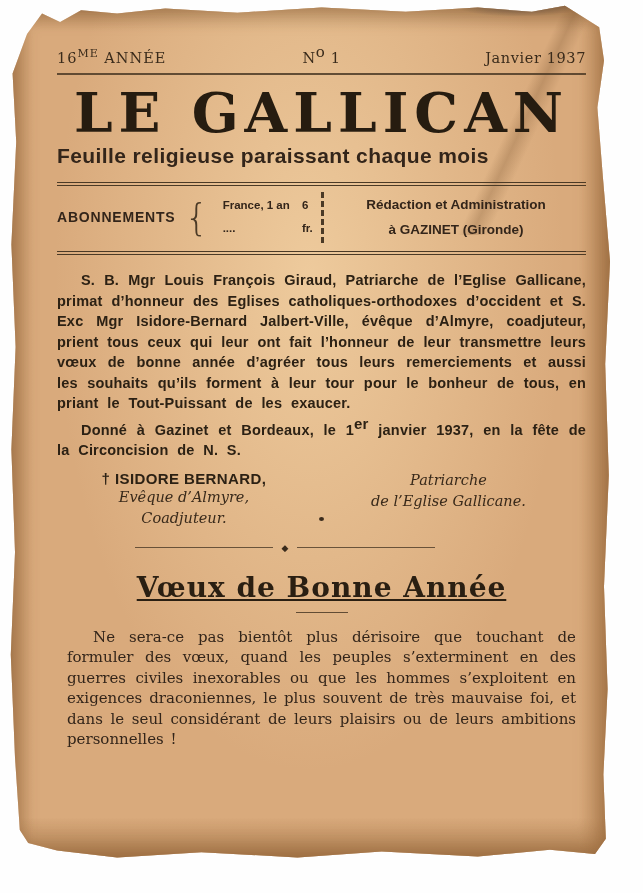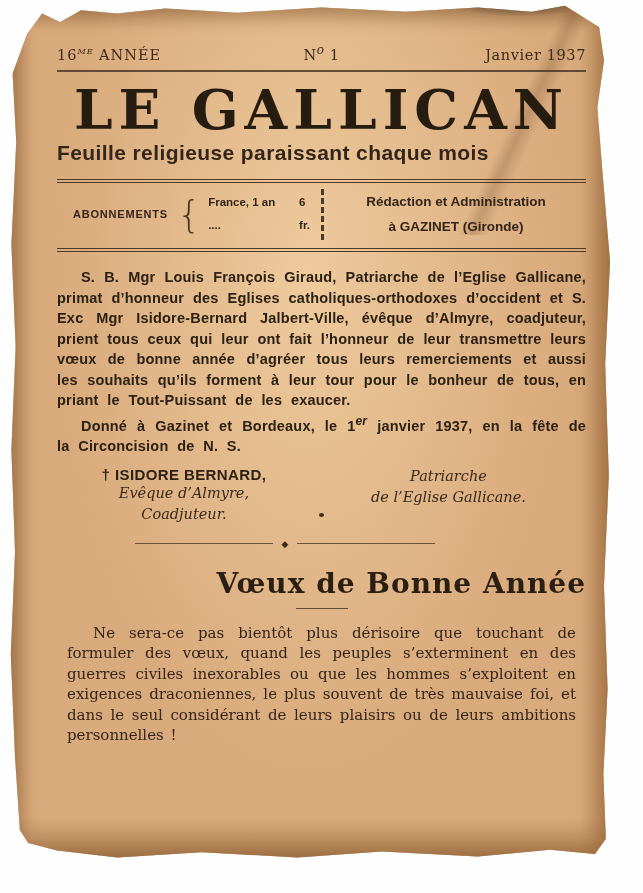--- a/index.html
+++ b/index.html
@@ -38,21 +38,21 @@
     pointer-events:none;
   }
   .content { position:absolute; left:48px; top:38px; width:529px; }
 
   
   .hdr { display:flex; align-items:baseline; font-size:14.5px; letter-spacing:.6px; color:#3a2b1b; }
   .hdr .cell { flex:1; }
   .hdr .c-mid { text-align:center; }
   .hdr .c-right { text-align:right; }
   .smallcaps { font-variant:small-caps; letter-spacing:1px; }
-  sup.tiny { font-size:12px; vertical-align:6px;font-style:italic; }
+  sup.tiny { font-size:15px; vertical-align:6px; }
   .hdr-rule { border:0; border-top:2px solid #4b3a26; margin:7px 0 0; opacity:.85; }
 
   
   .mast-title {
     margin-top:10px; text-align:center;
     font-family:"DejaVu Serif", serif; font-weight:bold;
     font-size:55px; line-height:1.05; letter-spacing:6px;
     color:#261c10; transform:scaleY(.97);
     white-space:nowrap;
   }
@@ -61,23 +61,23 @@
     font-family:"Liberation Sans", sans-serif; font-weight:bold;
     font-size:21px; letter-spacing:.4px; color:#33251a;
   }
 
   
   .subbox {
     margin-top:14px; border-top:4px double #4b3a26; border-bottom:4px double #4b3a26;
     display:flex; align-items:center; padding:6px 0 8px;
   }
   .sub-left { display:flex; align-items:center; width:262px; }
-  .sub-label { font-family:"Liberation Sans", sans-serif; font-weight:bold; font-size:11px; letter-spacing:.8px; margin-left:16px; }
+  .sub-label { font-family:"Liberation Sans", sans-serif; font-weight:bold; font-size:14px; letter-spacing:.8px; margin-left:0; }
   .sub-brace { font-family:"DejaVu Sans", sans-serif; font-size:38px; font-weight:200; margin:0 7px 0 9px; color:#4b3a26; line-height:1; }
-  .rates { font-family:"Liberation Sans", sans-serif; font-weight:bold; font-size:11.5px; line-height:2; }
+  .rates { font-family:"Liberation Sans", sans-serif; font-weight:bold; font-size:11.5px; line-height:2;margin-left:7px; }
   .rate-row { display:flex; }
   .rate-price { margin-left:10px; }
   .sub-divider { align-self:stretch; width:0; border-left:3px dashed #4b3a26; margin:0 2px; }
   .office { flex:1; text-align:center; font-family:"Liberation Sans", sans-serif; font-weight:bold; font-size:13.5px; line-height:1.9; }
 
   
   .announce p {
     margin:0; font-family:"Liberation Sans", sans-serif; font-weight:bold;
     font-size:14.5px; line-height:20.5px; text-align:justify;
     word-spacing:4.5px; letter-spacing:.2px; color:#2c2114; text-indent:24px;
@@ -93,23 +93,24 @@
   .sig-role { font-style:italic; font-size:14.5px; line-height:1.45; color:#38291a; }
   .ink-dot { position:absolute; left:49.5%; bottom:8px; width:5px; height:4px; background:#3a2b1c; border-radius:50%; }
 
   
   .sec-div { display:flex; align-items:center; width:300px; margin:14px 0 0 78px; }
   .sec-div .line { flex:1; border-top:1.5px solid rgba(75,58,38,.8); }
   .sec-div .diamond { margin:0 9px; font-size:9px; color:#3a2b1c; }
 
   
   .art-title {
-    margin-top:18px; text-align:right; font-weight:bold;
+    margin-top:18px; text-align:center; font-weight:bold;
     font-size:28px; letter-spacing:1px; color:#2a1f12;
     font-family:"DejaVu Serif", serif;
+    text-decoration:underline;
   }
   .art-underline { width:52px; border:0; border-top:1.5px solid #4b3a26; margin:8px auto 0; opacity:.85; }
   .article p {
     margin:10px; font-size:15px; line-height:20.5px; text-align:justify;
     text-indent:26px; word-spacing:2px; color:#33251a;
   }
   .article p.first { margin-top:14px; }
 </style>
 </head>
 <body>

